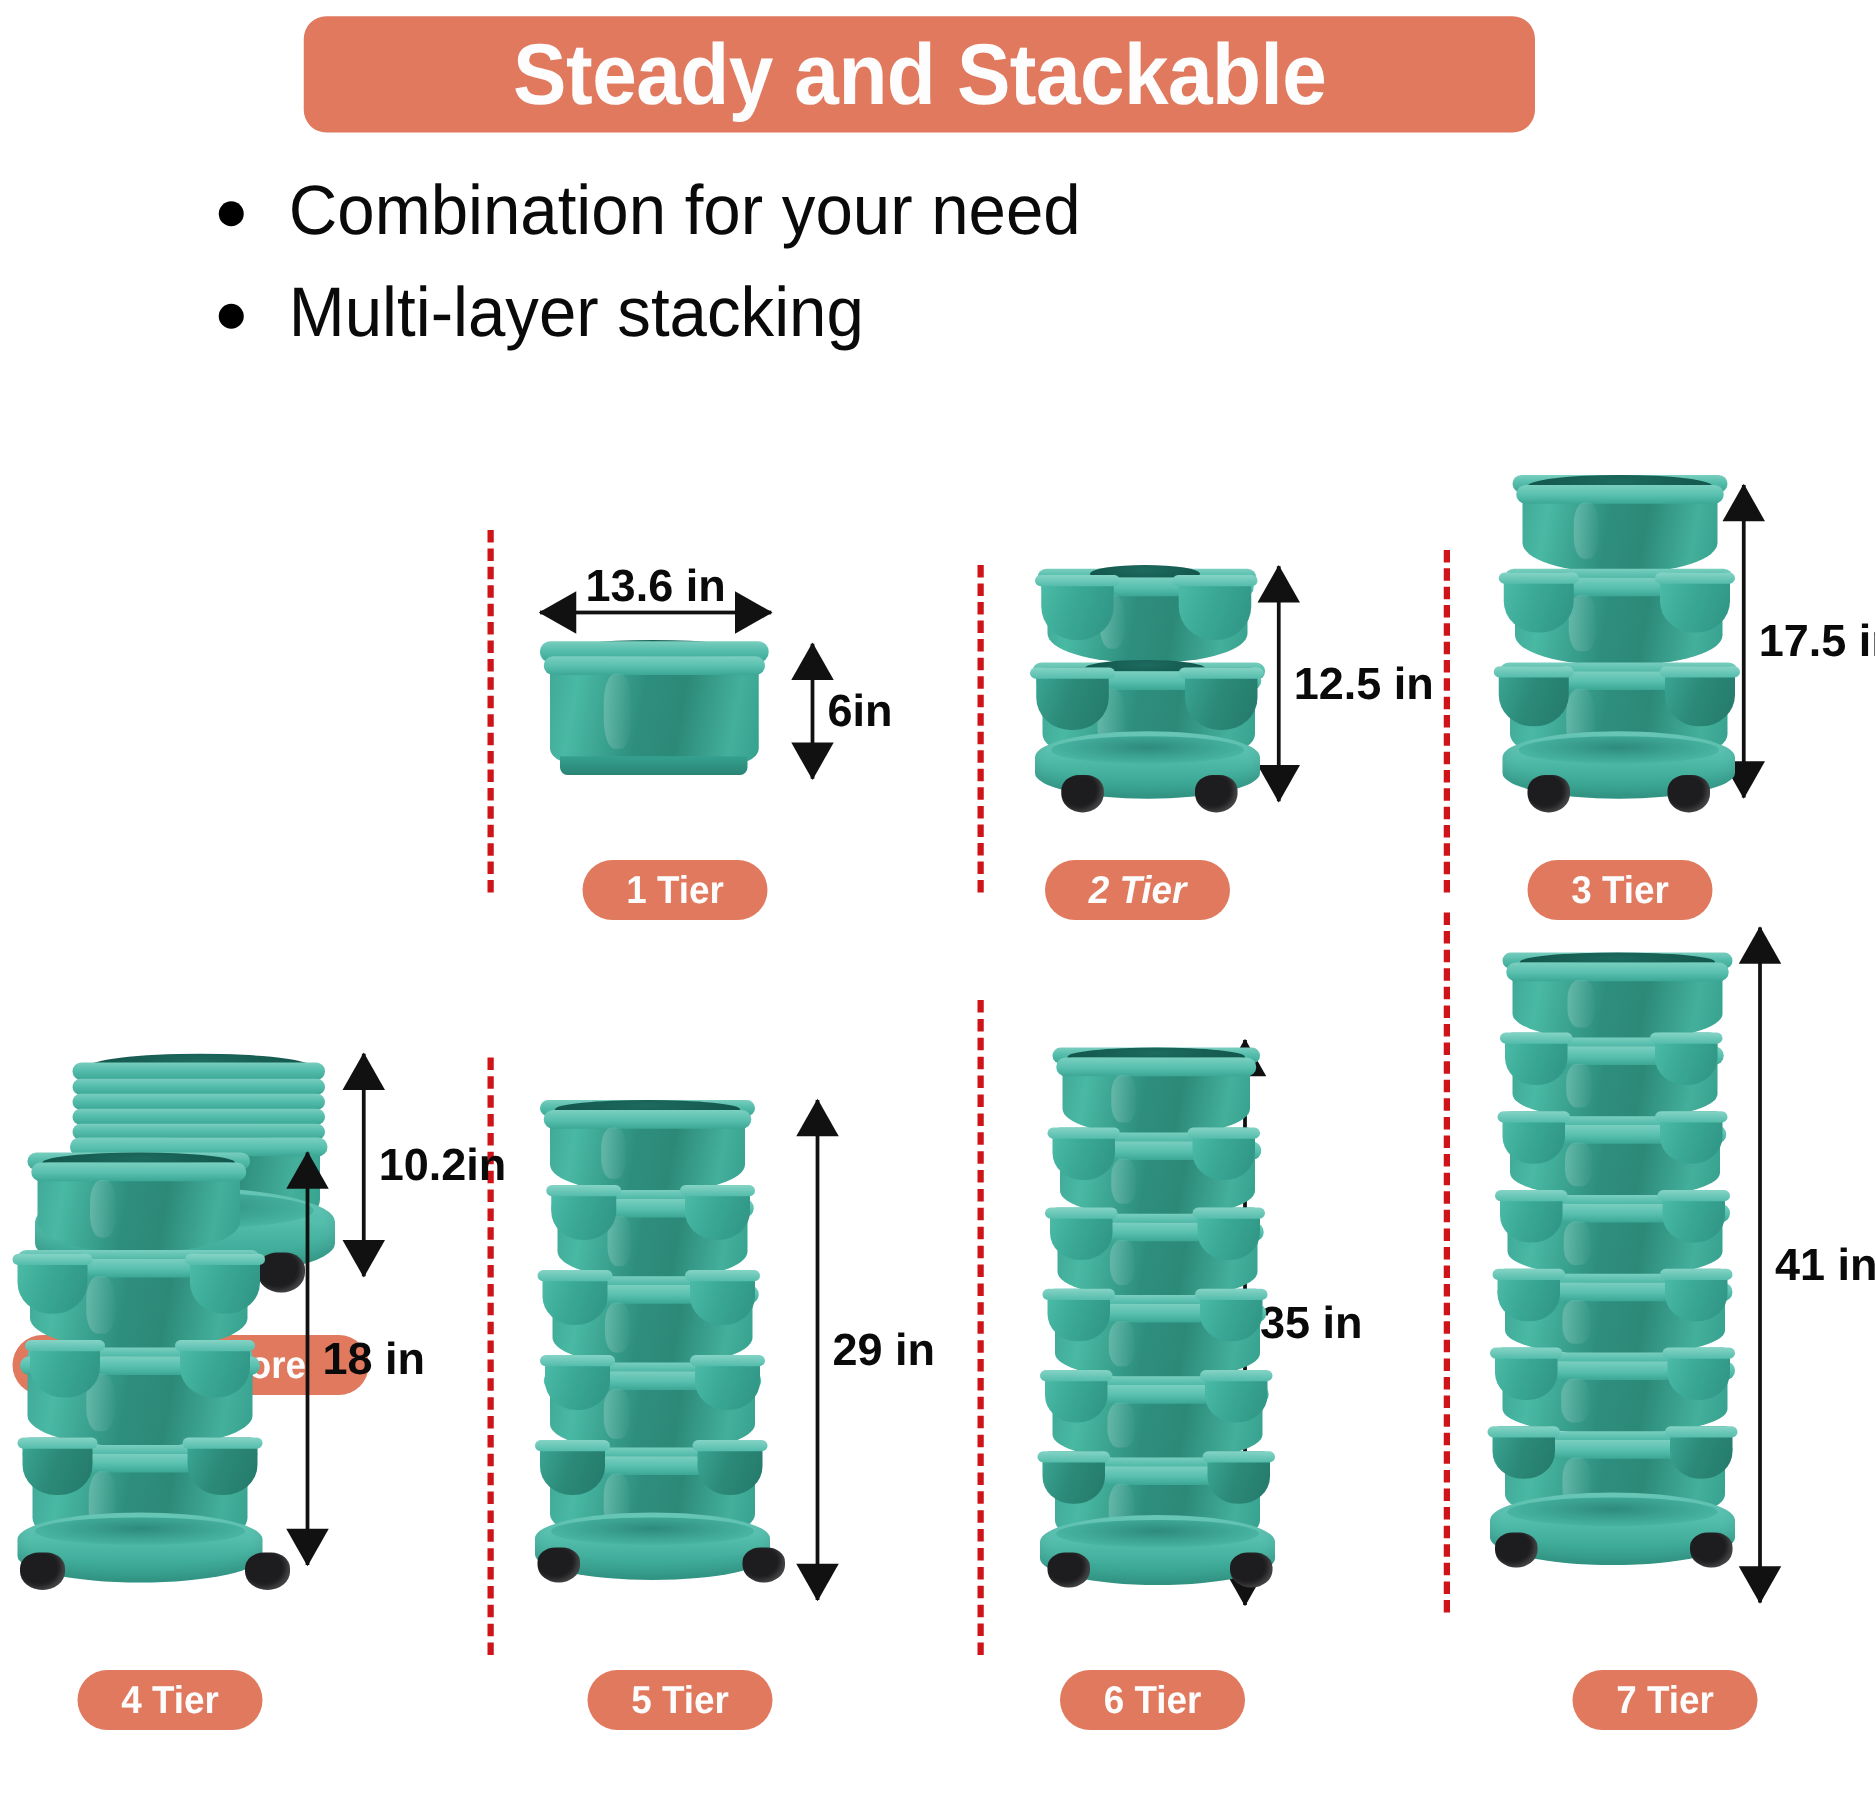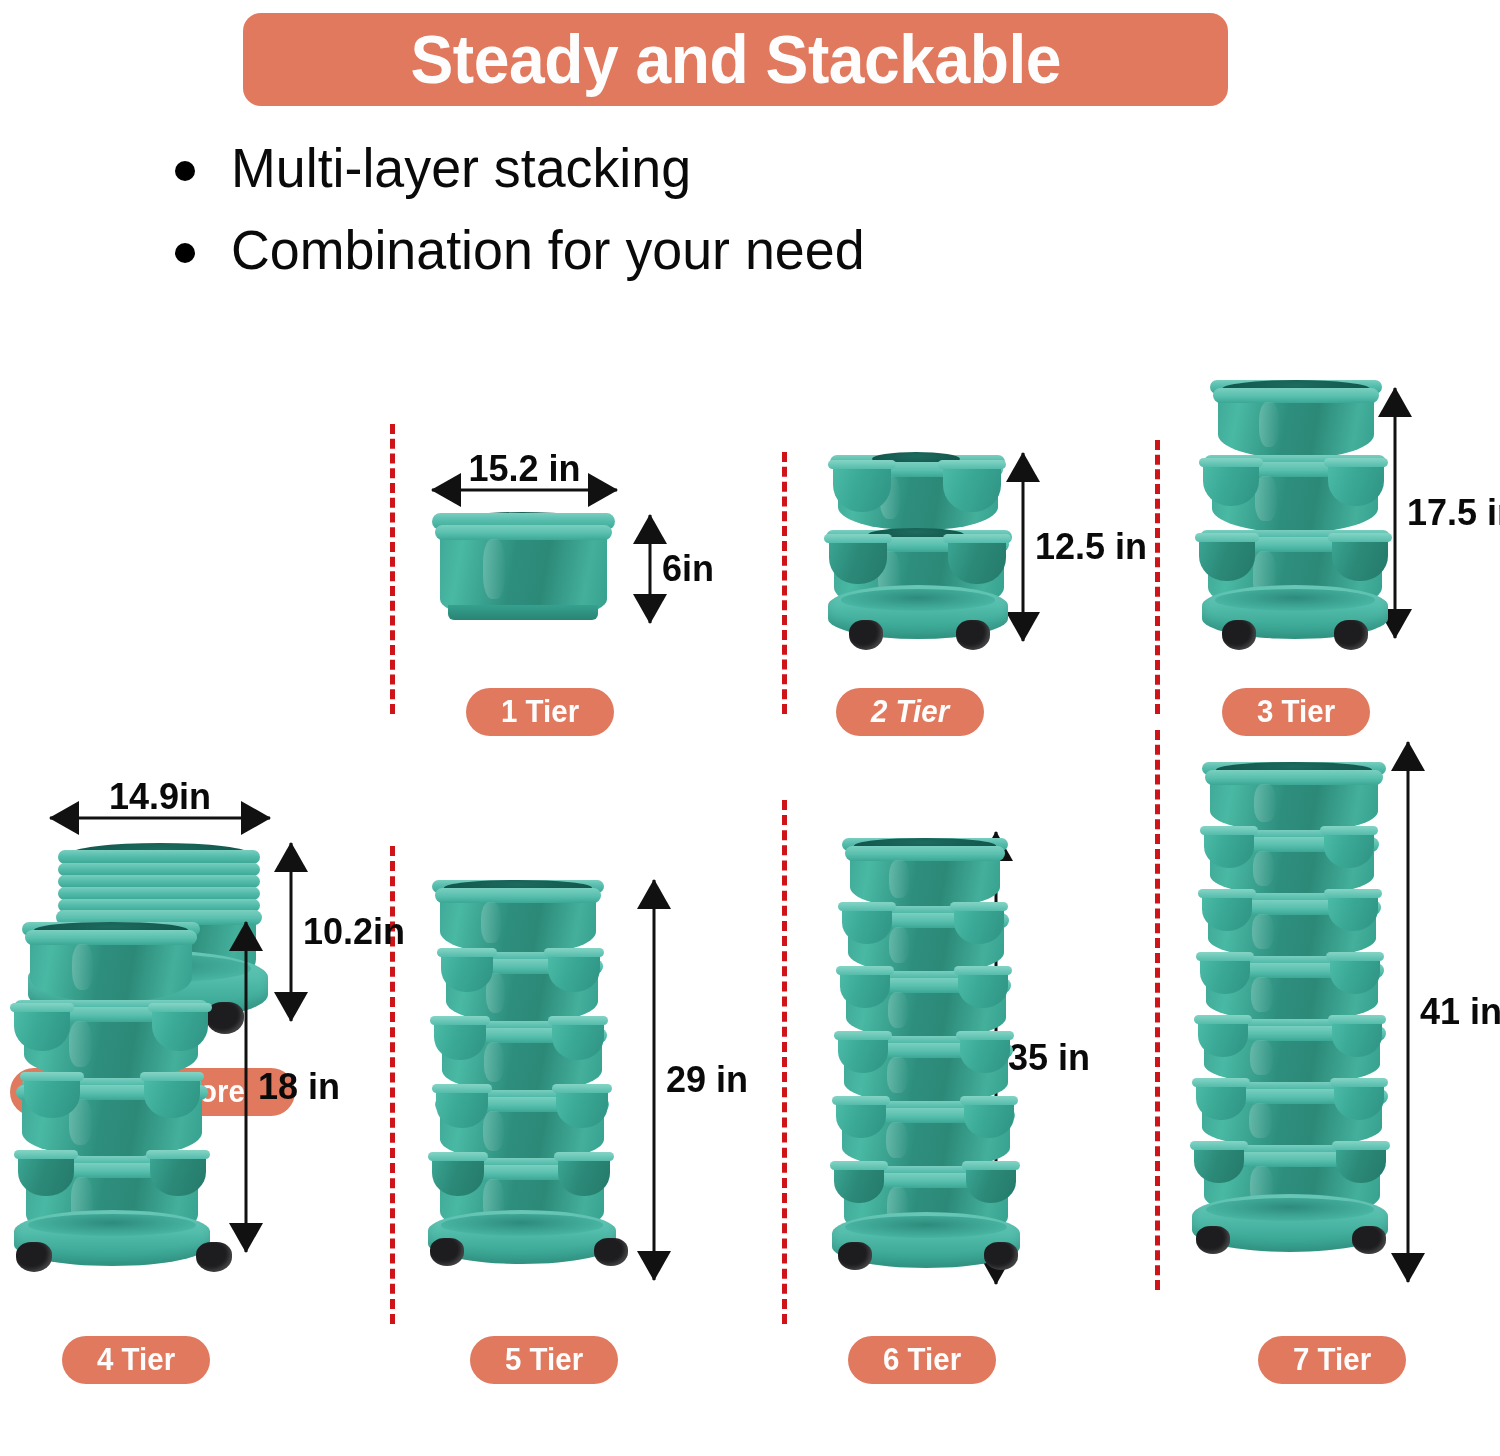--- a/index.html
+++ b/index.html
@@ -177,43 +177,37 @@
 
 <div id="root">
 
   <div class="title-badge">
     <span>Steady and Stackable</span>
   </div>
 
   <div class="bullets">
     <div class="bullet-row">
       <div class="bullet-dot"></div>
-      <div class="bullet-text">Multi-layer stacking</div>
+      <div class="bullet-text">Combination for your need</div>
     </div>
     <div class="bullet-row">
       <div class="bullet-dot"></div>
-      <div class="bullet-text">Combination for your need</div>
+      <div class="bullet-text">Multi-layer stacking</div>
     </div>
   </div>
 
   <div class="divider" style="left:390px; top:424px; height:290px;"></div>
   <div class="divider" style="left:782px; top:452px; height:262px;"></div>
   <div class="divider" style="left:1155px; top:440px; height:274px;"></div>
   <div class="divider" style="left:390px; top:846px; height:478px;"></div>
   <div class="divider" style="left:782px; top:800px; height:524px;"></div>
   <div class="divider" style="left:1155px; top:730px; height:560px;"></div>
 
   <div class="cell" style="left:0px; top:380px; width:390px; height:330px;">
 
-    <div class="dim-h" style="left:50px; top:418px; width:220px; height:40px;">
-      <div class="shaft"></div>
-      <div class="ah-l"></div>
-      <div class="ah-r"></div>
-      <div class="dlabel">14.9in</div>
-    </div>
 
     <div class="dim-v" style="left:273px; top:463px; width:36px; height:178px;">
       <div class="shaft"></div>
       <div class="ah-up"></div>
       <div class="ah-dn"></div>
       <div class="dlabel">10.2in</div>
     </div>
 
     <div class="stack" style="left:0; top:0; width:390px; height:330px;">
       <div class="pot-mouth" style="left:70px; top:463px; width:180px; height:22px;"></div>
@@ -232,21 +226,21 @@
       <span>Easy to store</span>
     </div>
   </div>
 
   <div class="cell" style="left:0; top:0; width:0; height:0;">
 
     <div class="dim-h" style="left:432px; top:470px; width:185px; height:40px;">
       <div class="shaft"></div>
       <div class="ah-l"></div>
       <div class="ah-r"></div>
-      <div class="dlabel">15.2 in</div>
+      <div class="dlabel">13.6 in</div>
     </div>
 
     <div class="dim-v" style="left:632px; top:515px; width:36px; height:108px;">
       <div class="shaft"></div>
       <div class="ah-up"></div>
       <div class="ah-dn"></div>
       <div class="dlabel">6in</div>
     </div>
 
     <div class="stack" style="left:0; top:0; width:1500px; height:1456px;">

